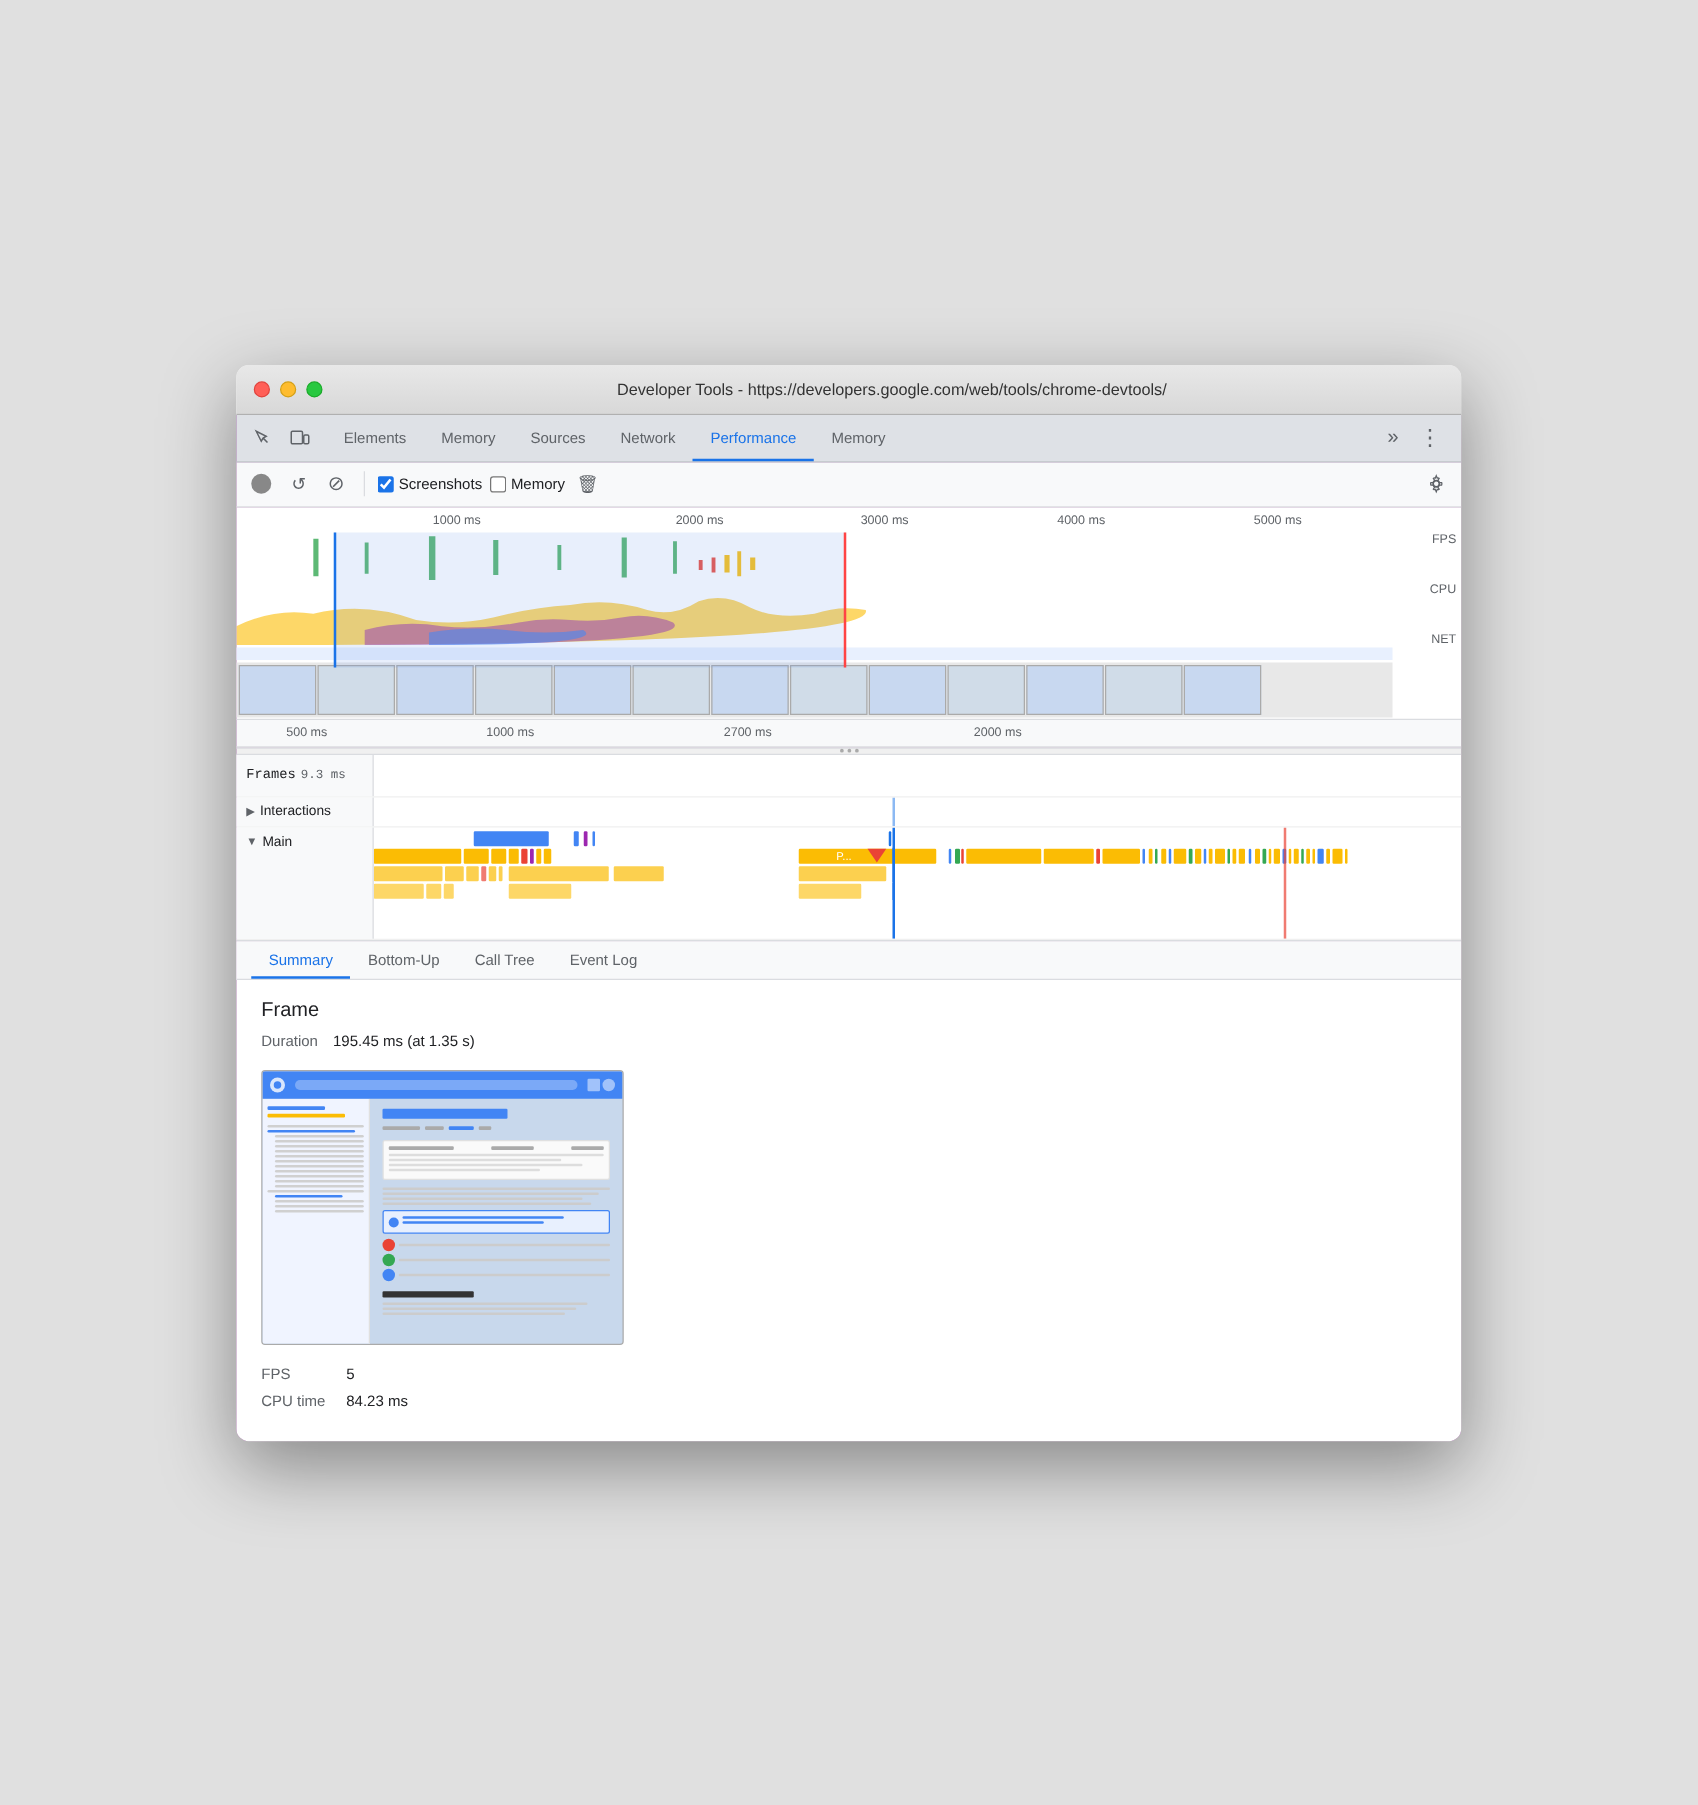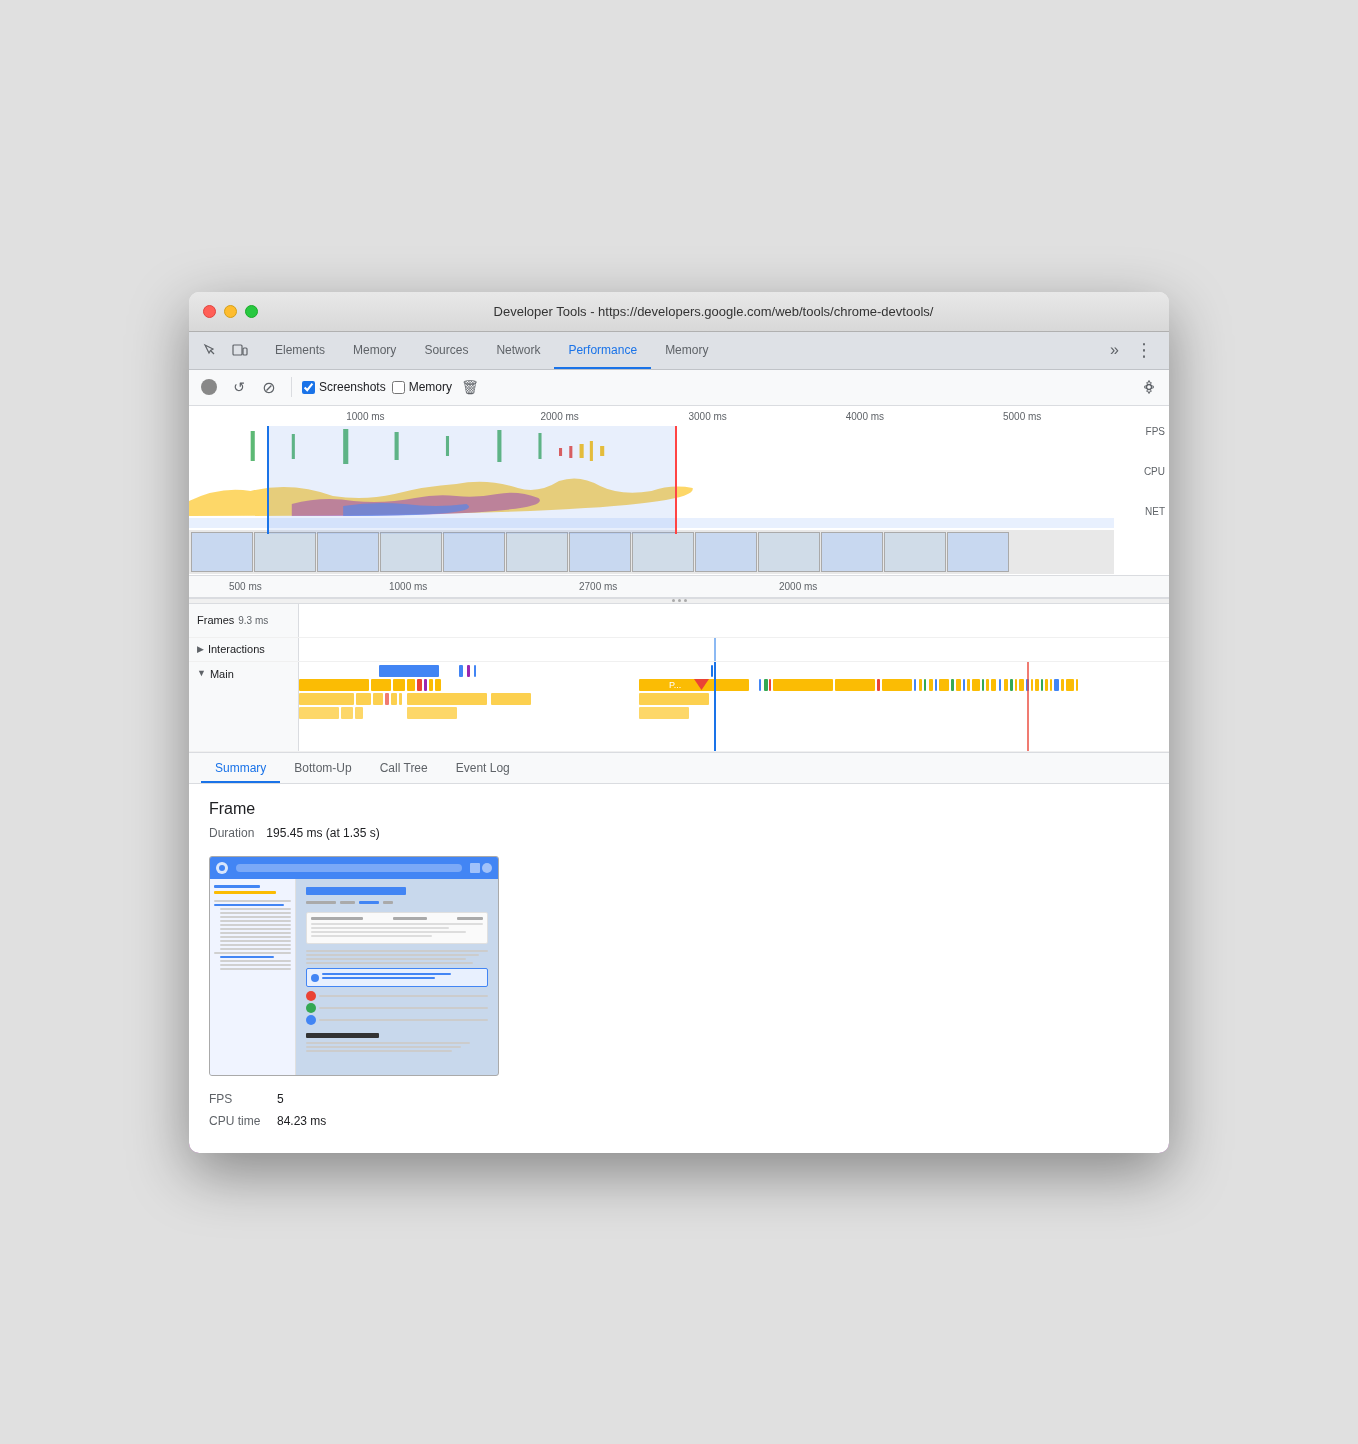--- a/index.html
+++ b/index.html
@@ -251,20 +251,21 @@
       z-index: 1;
     }
     .flame-track {
       flex: 1;
       height: 100%;
       position: relative;
       overflow: hidden;
     }
     .frames-track {
       height: 32px;
+      font-family: Liberation Mono, monospace;
     }
     .frame-block {
       position: absolute;
       height: 20px;
       top: 6px;
       border-radius: 2px;
       font-size: 10px;
       display: flex;
       align-items: center;
       justify-content: center;

